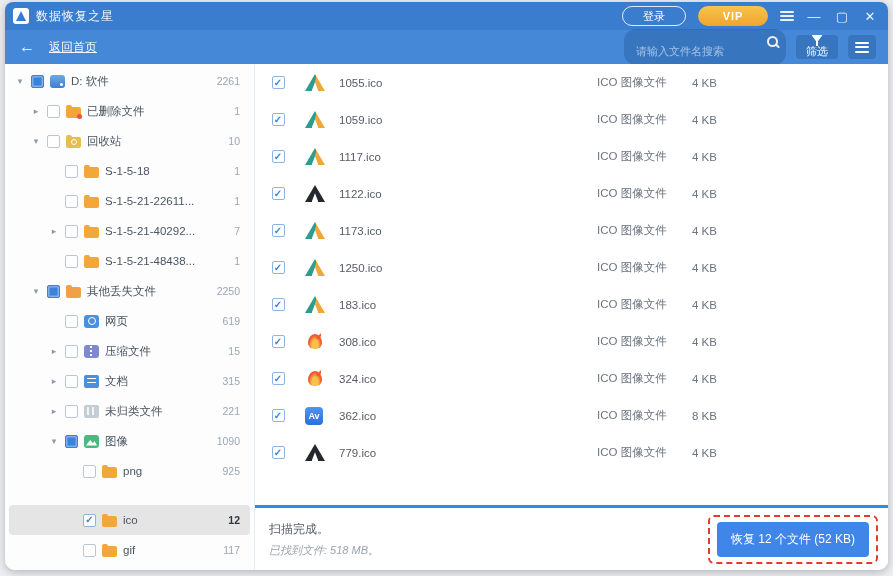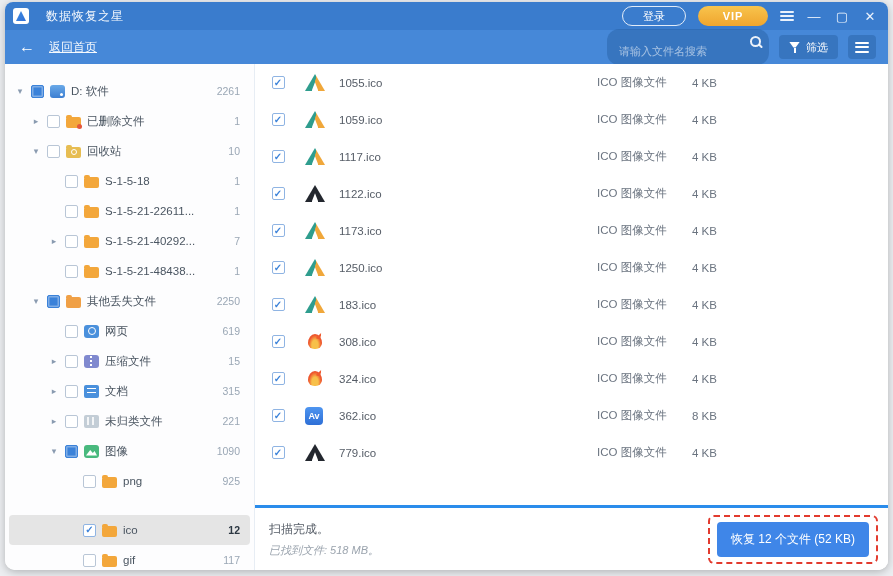--- a/index.html
+++ b/index.html
@@ -4,21 +4,21 @@
 <style>
   * { margin:0; padding:0; box-sizing:border-box; }
   html,body { width:893px; height:576px; background:#eceef1; font-family:"Liberation Sans", sans-serif; overflow:hidden; }
   .stage { position:relative; width:893px; height:576px; }
   .window { position:absolute; left:5px; right:5px; top:2px; bottom:6px;
             border-radius:8px 8px 10px 10px; overflow:hidden; background:#fff;
             box-shadow:0 2px 8px rgba(0,0,0,.25); display:flex; flex-direction:column; }
 
   
   .titlebar { height:28px; background:#3a7ccd; display:flex; align-items:center; justify-content:space-between; padding:0 10px 0 8px; flex:none; }
-  .app-id { display:flex; align-items:center; gap:17px; }
+  .app-id { display:flex; align-items:center; gap:7px; }
   .app-logo { width:16px; height:16px; background:#fff; border-radius:3px; position:relative; }
   .app-logo::after { content:""; position:absolute; left:3px; top:3px; width:10px; height:10px;
                      background:linear-gradient(135deg,#3f8be0,#2f6fd6); clip-path:polygon(50% 0,100% 100%,0 100%); }
   .app-title { color:rgba(255,255,255,.95); font-size:12px; letter-spacing:1px; }
   .title-actions { display:flex; align-items:center; gap:12px; }
   .login-pill { min-width:64px; height:20px; border:1px solid rgba(255,255,255,.85); border-radius:10px;
                 background:transparent; color:#fff; font-size:11px; padding:0 16px; cursor:pointer; }
   .vip-pill { min-width:70px; height:20px; border:none; border-radius:10px;
               background:linear-gradient(180deg,#f8c44d,#efa52e); color:#fff; font-weight:bold;
               font-size:11px; padding:0 20px; cursor:pointer; letter-spacing:1px; }
@@ -33,32 +33,32 @@
   .back-label { font-size:12px; color:rgba(255,255,255,.95);text-decoration:underline; }
   .toolbar-right { display:flex; align-items:center; gap:10px; }
   .searchbox { width:162px; height:36px; background:rgba(28,83,146,.35); border-radius:12px;
                display:flex; padding:7px 8px 0 12px; }
   .searchbox input { flex:1; min-width:0; border:none; outline:none; background:transparent; color:#fff; font-size:11px; }
   .searchbox input::placeholder { color:rgba(255,255,255,.55); }
   .mag { width:11px; height:11px; border:2px solid rgba(255,255,255,.9); border-radius:50%; position:relative; flex:none; }
   .mag::after { content:""; position:absolute; width:5px; height:2px; background:rgba(255,255,255,.9);
                 bottom:-2px; right:-4px; transform:rotate(45deg); border-radius:1px; }
   .filter-btn { height:24px; background:rgba(28,83,146,.35); border:none; border-radius:4px; color:#fff;
-                font-size:11px; display:flex; align-items:center; gap:6px; padding:0 10px; cursor:pointer; }
+                font-size:11px; display:flex; align-items:center; gap:6px; padding:0 10px; cursor:pointer;flex-direction:column; }
   .funnel { width:11px; height:11px; position:relative; }
   .funnel::before { content:""; position:absolute; top:0; left:0; right:0; height:6px; background:#fff;
                     clip-path:polygon(0 0,100% 0,60% 100%,40% 100%); }
   .funnel::after { content:""; position:absolute; top:6px; left:4.5px; width:2px; height:5px; background:#fff; }
   .hamburger-btn { width:28px; height:24px; background:rgba(28,83,146,.35); border:none; border-radius:4px;
                    display:flex; flex-direction:column; justify-content:center; gap:2.5px; align-items:center; cursor:pointer; }
   .hamburger-btn i { width:14px; height:2px; background:#fff; border-radius:1px; }
 
   
   .content { flex:1; display:flex; min-height:0; }
-  .sidebar { width:250px; flex:none; background:#fdfdfe; border-right:1px solid #e7edf4; padding-top:12px; overflow:hidden; }
+  .sidebar { width:250px; flex:none; background:#fdfdfe; border-right:1px solid #e7edf4; padding-top:2px; overflow:hidden; }
   .s-item { height:30px; display:flex; align-items:center; gap:6px; padding-right:10px; cursor:default; border-radius:4px; margin:0 4px; }
   .s-item[data-selected="true"] { background:#e5e5e5;margin-top:19px; }
   .s-item[data-level="0"] { padding-left:6px; }
   .s-item[data-level="1"] { padding-left:22px; }
   .s-item[data-level="2"] { padding-left:40px; }
   .s-item[data-level="3"] { padding-left:58px; }
   .arrow { width:10px; flex:none; font-size:9px; color:#8a9bb0; text-align:center; }
   .arrow[data-arrow="expanded"]::before { content:"▾"; }
   .arrow[data-arrow="collapsed"]::before { content:"▸"; }
   .cbx { width:13px; height:13px; flex:none; border:1px solid #b9c6d6; border-radius:2px; background:#fff;

